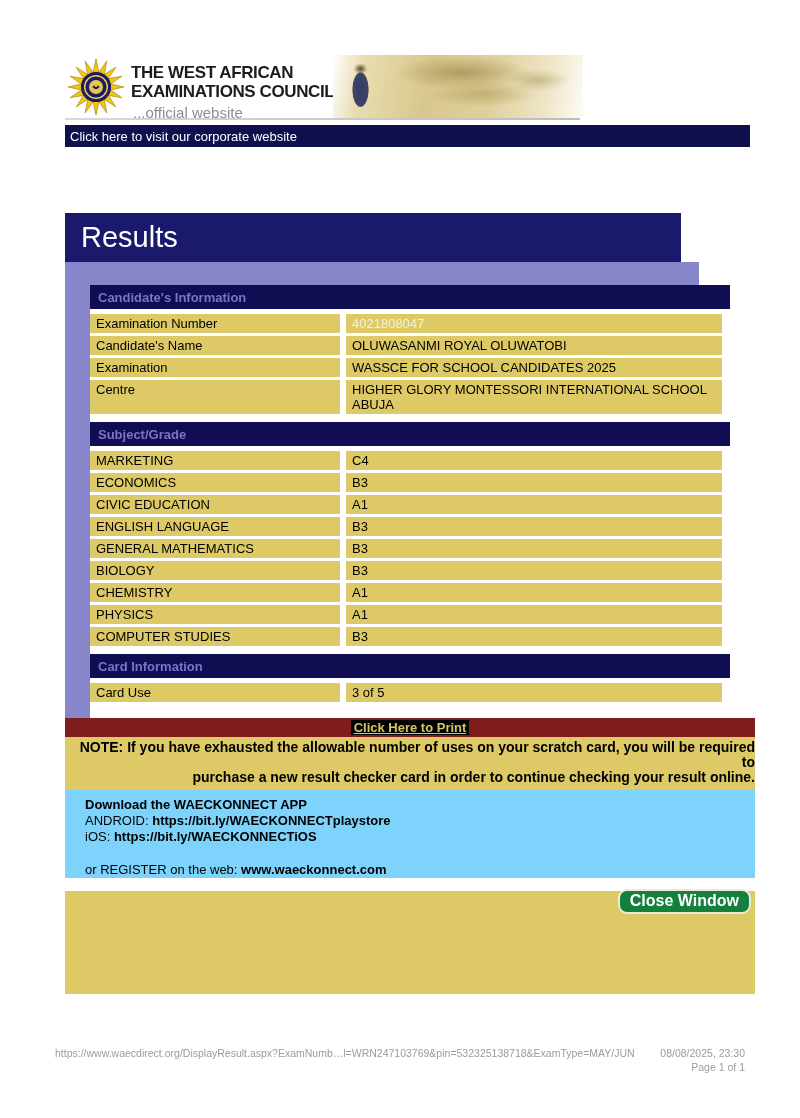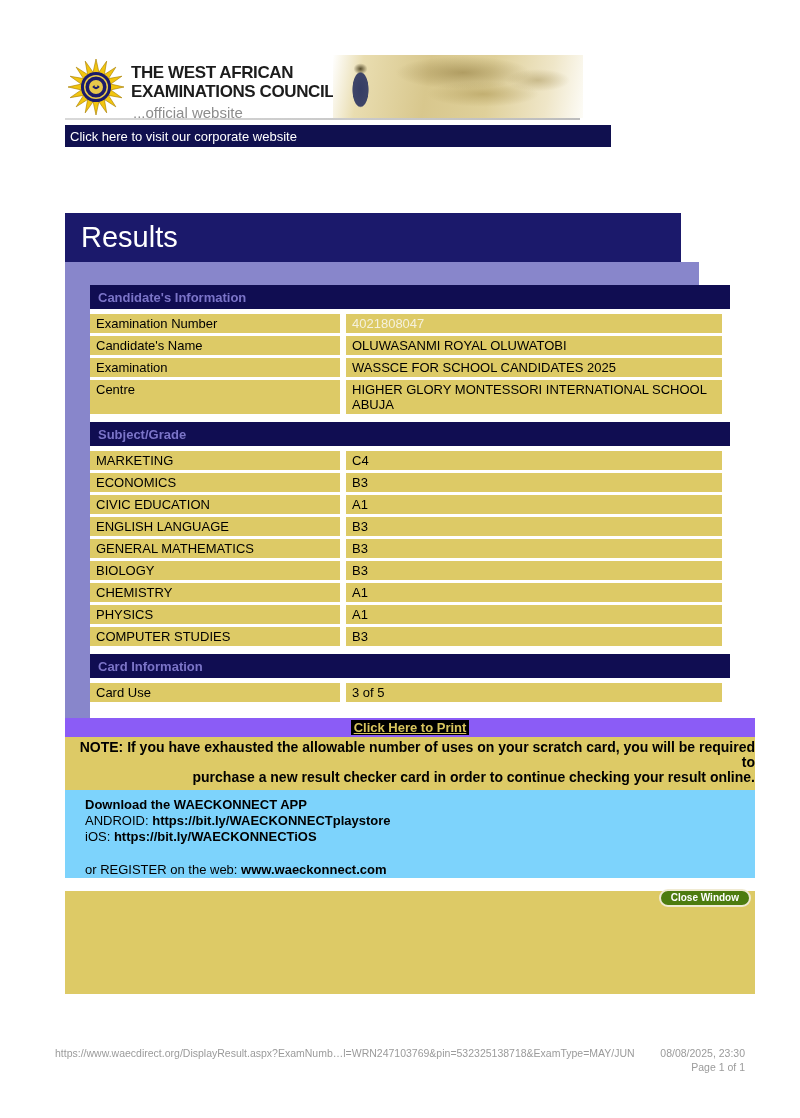--- a/index.html
+++ b/index.html
@@ -26,21 +26,21 @@
     background:
       radial-gradient(ellipse 14px 30px at 11% 55%, rgba(43,52,96,0.95) 0%, rgba(43,52,96,0.9) 55%, rgba(43,52,96,0) 60%),
       radial-gradient(ellipse 10px 8px at 11% 22%, rgba(60,50,20,0.85) 0%, rgba(60,50,20,0) 70%),
       radial-gradient(ellipse 90px 22px at 52% 28%, rgba(140,118,58,0.55) 0%, rgba(140,118,58,0) 75%),
       radial-gradient(ellipse 70px 16px at 60% 62%, rgba(166,143,74,0.5) 0%, rgba(166,143,74,0) 80%),
       radial-gradient(ellipse 40px 14px at 82% 40%, rgba(150,128,64,0.4) 0%, rgba(150,128,64,0) 80%),
       linear-gradient(100deg, #ffffff 0%, #e9ddb0 12%, #d8c78d 38%, #dfd09a 62%, #efe6c8 85%, #fdfcf7 100%);
   }
 
   
-  .corp-bar { margin-top: 5px; width: 546px; height: 22px; background: #10104f;
+  .corp-bar { margin-top: 5px; width: 685px; height: 22px; background: #10104f;
     display: flex; align-items: center; }
   .corp-bar a { color: #ffffff; font-size: 13px; text-decoration: none; padding-left: 5px; cursor: pointer; }
 
   
   .results-bar { margin-top: 66px; width: 616px; height: 49px; background: #1b196b;
     display: flex; align-items: center; }
   .results-bar .title { color: #ffffff; font-size: 29px; font-weight: 400; padding-left: 16px; }
 
   
   .purple-box { width: 634px; background: #8886cb; padding: 23px 20px 0 25px; }
@@ -53,37 +53,37 @@
   .tbl { width: 632px; padding: 2px 0 8px 0; }
   .tbl.last { padding-bottom: 16px; }
   .trow { display: flex; margin-top: 3px; }
   .tcell { background: #ddca66; font-size: 13px; line-height: 15px; padding: 2px 6px; }
   .tlabel { width: 250px; }
   .tgap { width: 6px; background: #ffffff; }
   .tvalue { flex: 1; }
   .value-light { color: #f5f1dd; }
 
   
-  .print-bar { width: 690px; height: 19px; background: #8b5cf6; text-align: center; }
+  .print-bar { width: 690px; height: 19px; background: #7f1d1d; text-align: center; }
   .print-link { display: inline-block; background: #000000; color: #d8c55e; font-weight: bold;
     font-size: 13px; text-decoration: underline; padding: 0 3px; margin-top: 1px; cursor: pointer; }
   .note-bar { width: 690px; background: #ddca66; padding: 3px 0 5px 0; }
   .note-line { text-align: right; font-size: 14px; font-weight: bold; color: #000; line-height: 15px; }
 
   
   .promo { padding: 7px 0 0 20px; background: #7dd3fc; font-size: 13px; line-height: 16px; }
   .promo .row { margin-bottom: 0; }
   .promo .b { font-weight: bold; }
   .promo .spacer { height: 17px; }
   .promo .register { margin-top: 0; }
 
   
   .bottom-block { position: relative; margin-top: 13px; width: 690px; height: 103px; background: #ddca66; }
-  .close-btn { position: absolute; top: -2px; right: 4px; background: #4d7c0f; color: #ffffff;
-    font-weight: bold; font-size: 10px; padding: 1px 10px 2px 10px; border-radius: 9px;
+  .close-btn { position: absolute; top: -2px; right: 4px; background: #15803d; color: #ffffff;
+    font-weight: bold; font-size: 16px; padding: 1px 10px 2px 10px; border-radius: 9px;
     border: 2px solid #f0ead2; cursor: pointer; font-family: "Liberation Sans", sans-serif; }
 
   
   .print-footer { position: absolute; left: 55px; right: 55px; bottom: 44px;
     display: flex; justify-content: space-between; color: #9b9b9b; font-size: 10.5px; line-height: 14px; }
   .pf-right { text-align: right; }
 
   
   .logo-wrap svg { display: block; }
 </style>

